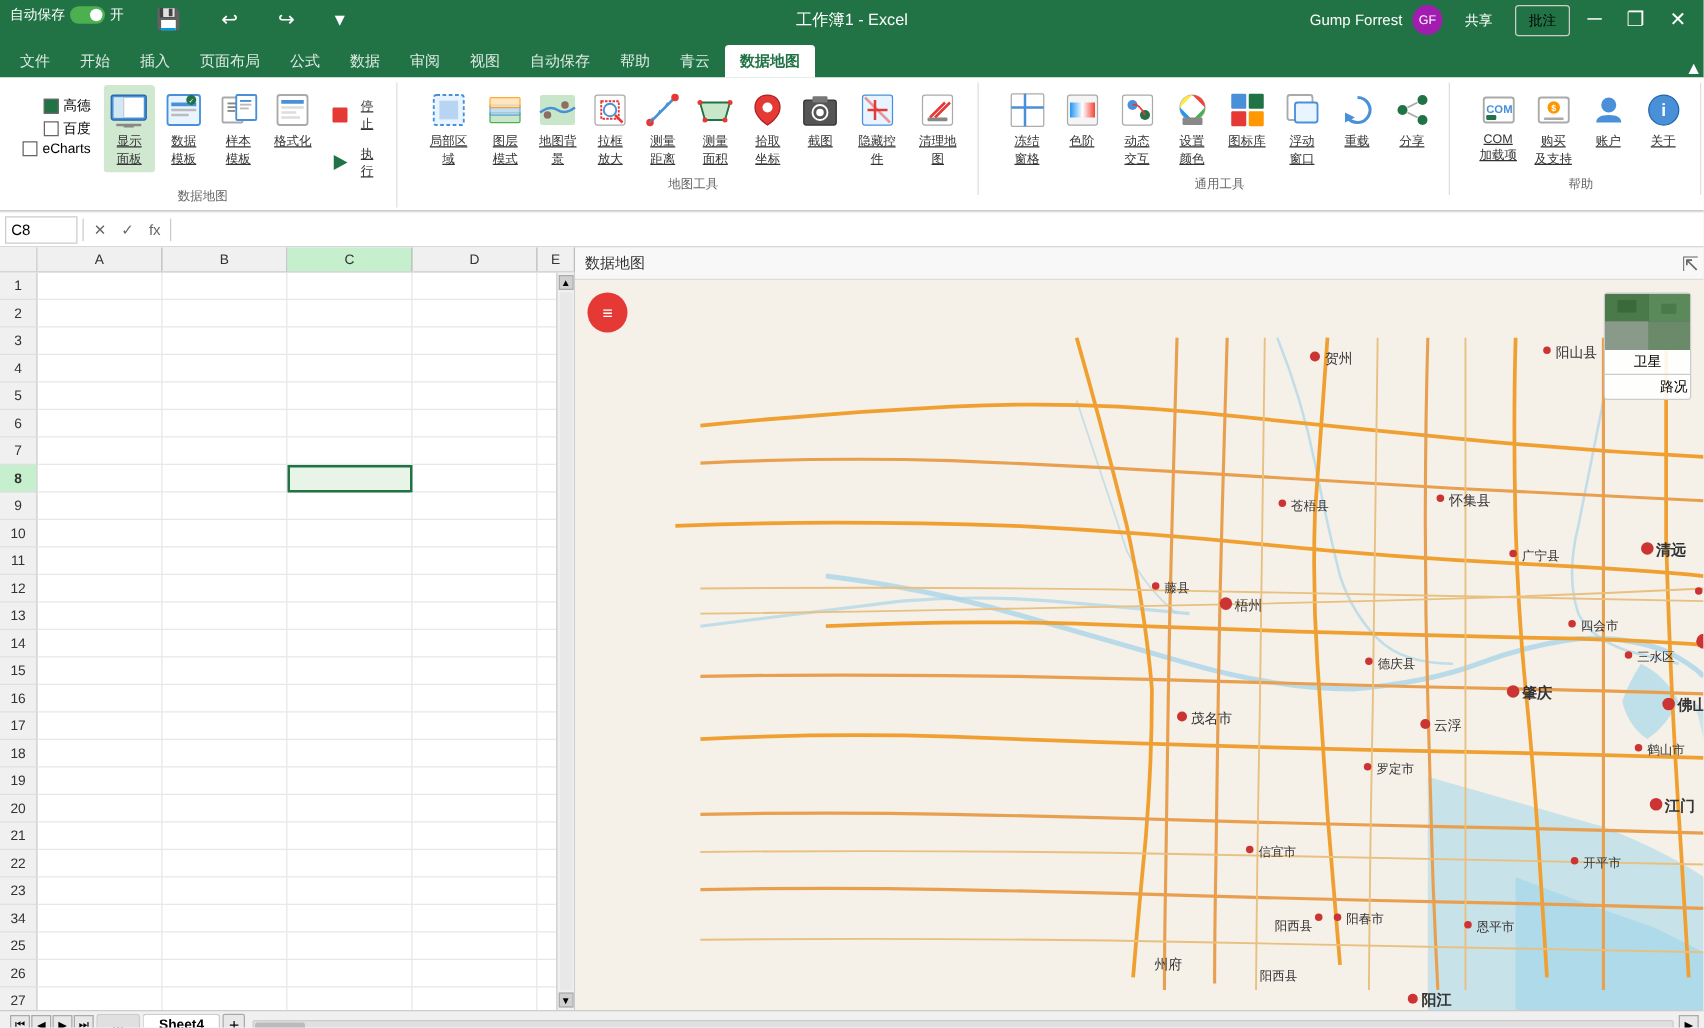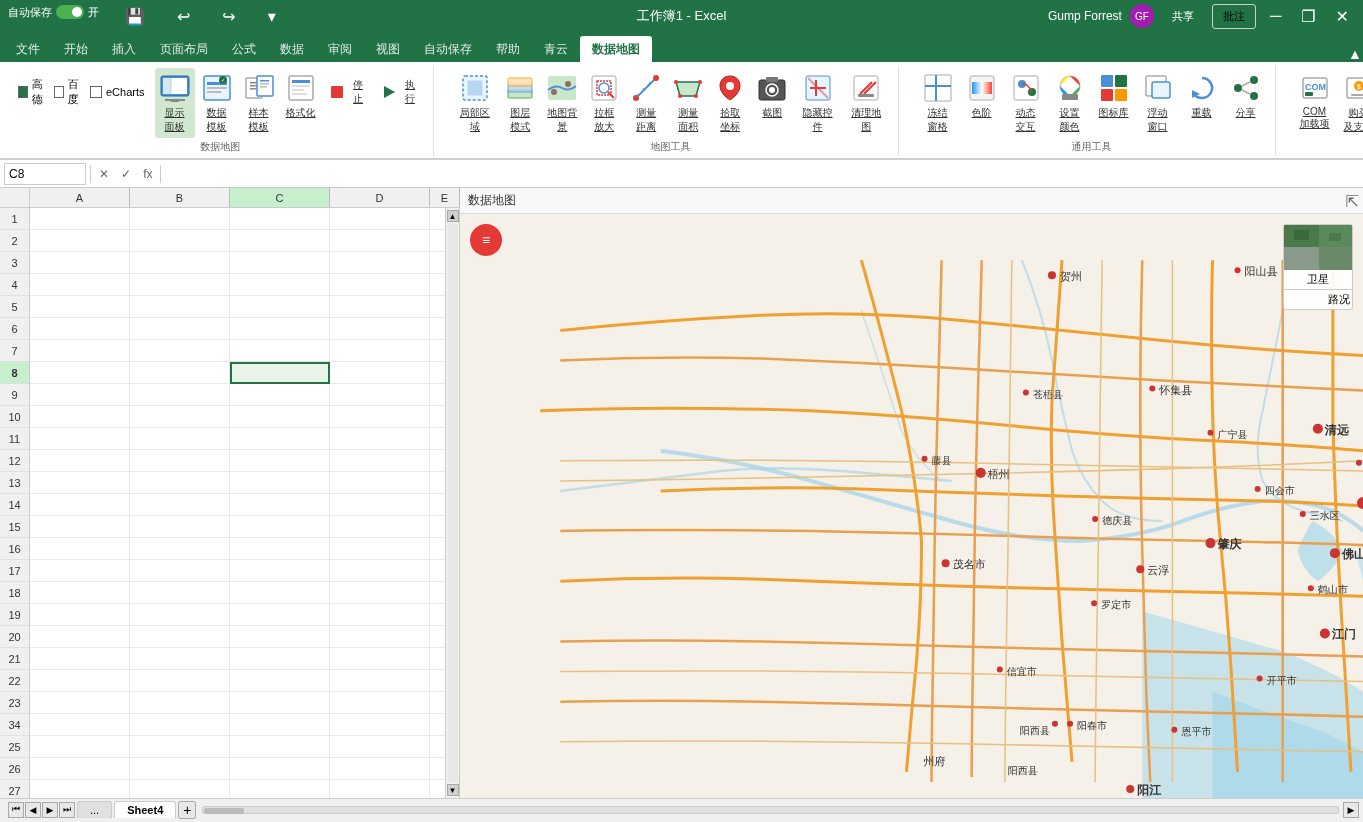--- a/index.html
+++ b/index.html
@@ -28,30 +28,30 @@
     .ribbon-tab { padding: 4px 12px; font-size: 12px; color: rgba(255,255,255,0.85); cursor: pointer; height: 26px; display: flex; align-items: center; border-radius: 3px 3px 0 0; }
     .ribbon-tab.active { background: #fff; color: #217346; font-weight: bold; }
     #ribbon-content { display: flex; align-items: flex-start; padding: 4px 8px 2px; gap: 2px; background: #fff; border-bottom: 1px solid #ccc; min-height: 90px; }
     .ribbon-group { display: flex; flex-direction: column; align-items: center; border-right: 1px solid #e0e0e0; padding: 2px 8px 0; min-height: 80px; }
     .ribbon-group-label { font-size: 10px; color: #666; margin-top: auto; padding-top: 2px; text-align: center; padding-bottom: 2px; }
     .ribbon-items { display: flex; align-items: flex-start; gap: 2px; flex: 1; }
     .ribbon-btn { display: flex; flex-direction: column; align-items: center; justify-content: flex-start; padding: 3px 4px; cursor: pointer; border-radius: 3px; min-width: 40px; text-align: center; font-size: 10px; color: #333; border: 1px solid transparent; gap: 2px; text-decoration: underline; }
     .ribbon-btn.active { background: #d0e8d0; }
     .ribbon-icon { width: 32px; height: 32px; display: flex; align-items: center; justify-content: center; font-size: 20px; }
     .ribbon-icon-sm { width: 20px; height: 20px; font-size: 14px; display: flex; align-items: center; justify-content: center; }
-    .ribbon-col { display: flex; flex-direction: row; gap: 1px; }
+    .ribbon-col { display: flex; flex-direction: column; gap: 1px; align-items: flex-end; }
     .checkbox-row { display: flex; align-items: center; gap: 4px; font-size: 11px; cursor: pointer; padding: 1px 2px; }
     .checkbox-box { width: 12px; height: 12px; border: 1px solid #666; background: #fff; display: inline-block; }
     .share-btn { background: #217346; color: white; border: none; padding: 4px 10px; border-radius: 3px; cursor: pointer; font-size: 11px; }
     .batch-btn { background: none; border: 1px solid #ccc; padding: 4px 10px; border-radius: 3px; cursor: pointer; font-size: 11px; }
     .collapse-btn { width: 16px; height: 16px; background: none; border: none; cursor: pointer; font-size: 14px; color: #666; }
 
     
     #formula-bar { display: flex; align-items: center; height: 28px; background: #fff; border-bottom: 1px solid #ccc; padding: 0 4px; gap: 4px; }
-    .cell-ref { width: 82px; border: 1px solid #ccc; padding: 2px 4px; font-size: 12px; height: 22px; }
+    .cell-ref { width: 58px; border: 1px solid #ccc; padding: 2px 4px; font-size: 12px; height: 22px; }
     .formula-divider { width: 1px; height: 18px; background: #ccc; }
     .formula-btn { background: none; border: none; cursor: pointer; font-size: 12px; color: #666; padding: 2px 4px; }
     .formula-input { flex: 1; border: none; outline: none; font-size: 12px; padding: 2px 4px; }
 
     
     #main { display: flex; height: calc(822px - 32px - 30px - 92px - 28px - 26px - 22px); }
 
     
     #spreadsheet { display: flex; flex-direction: column; width: 460px; border-right: 1px solid #ccc; background: #fff; }
     #col-headers { display: flex; background: #f0f0f0; border-bottom: 1px solid #ccc; height: 20px; }

